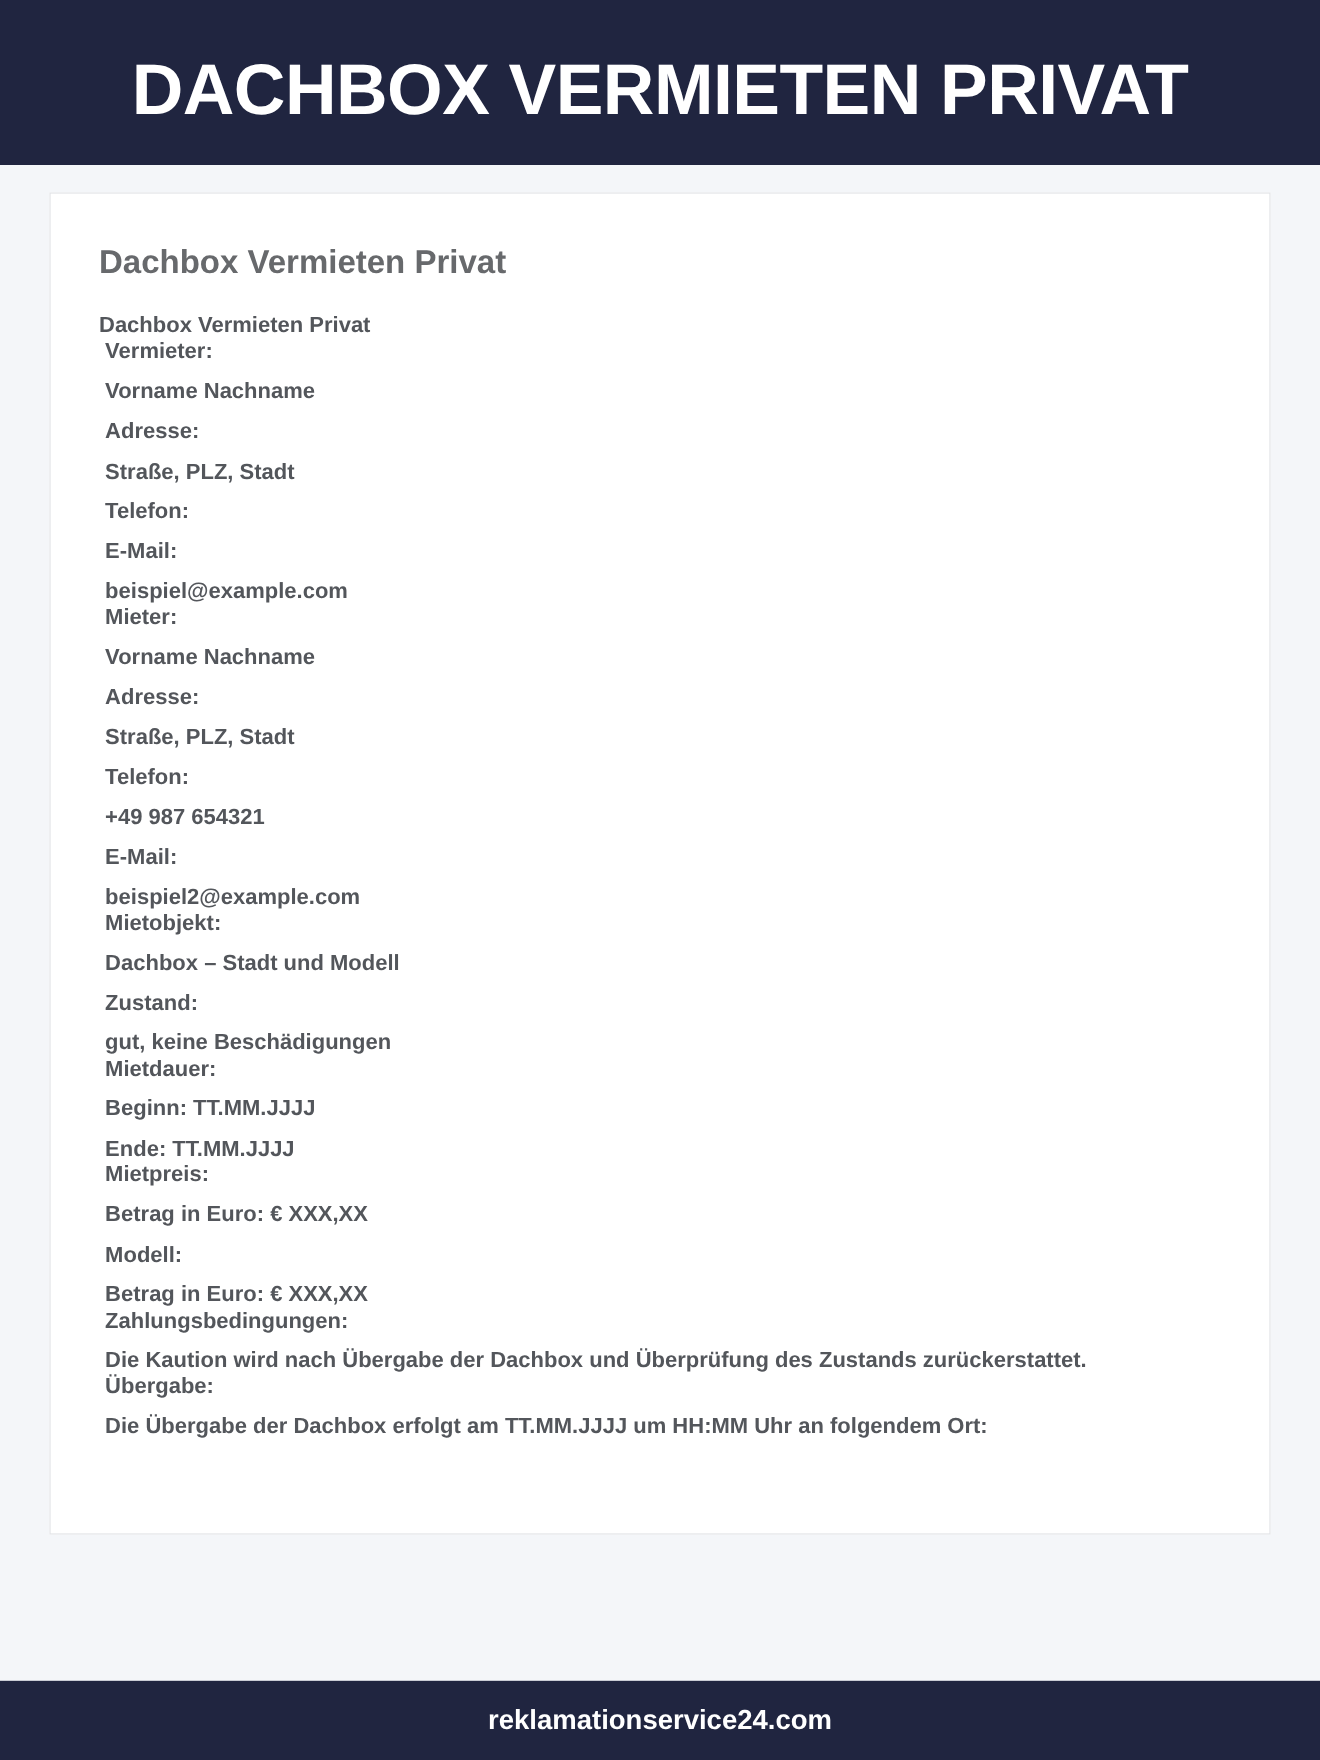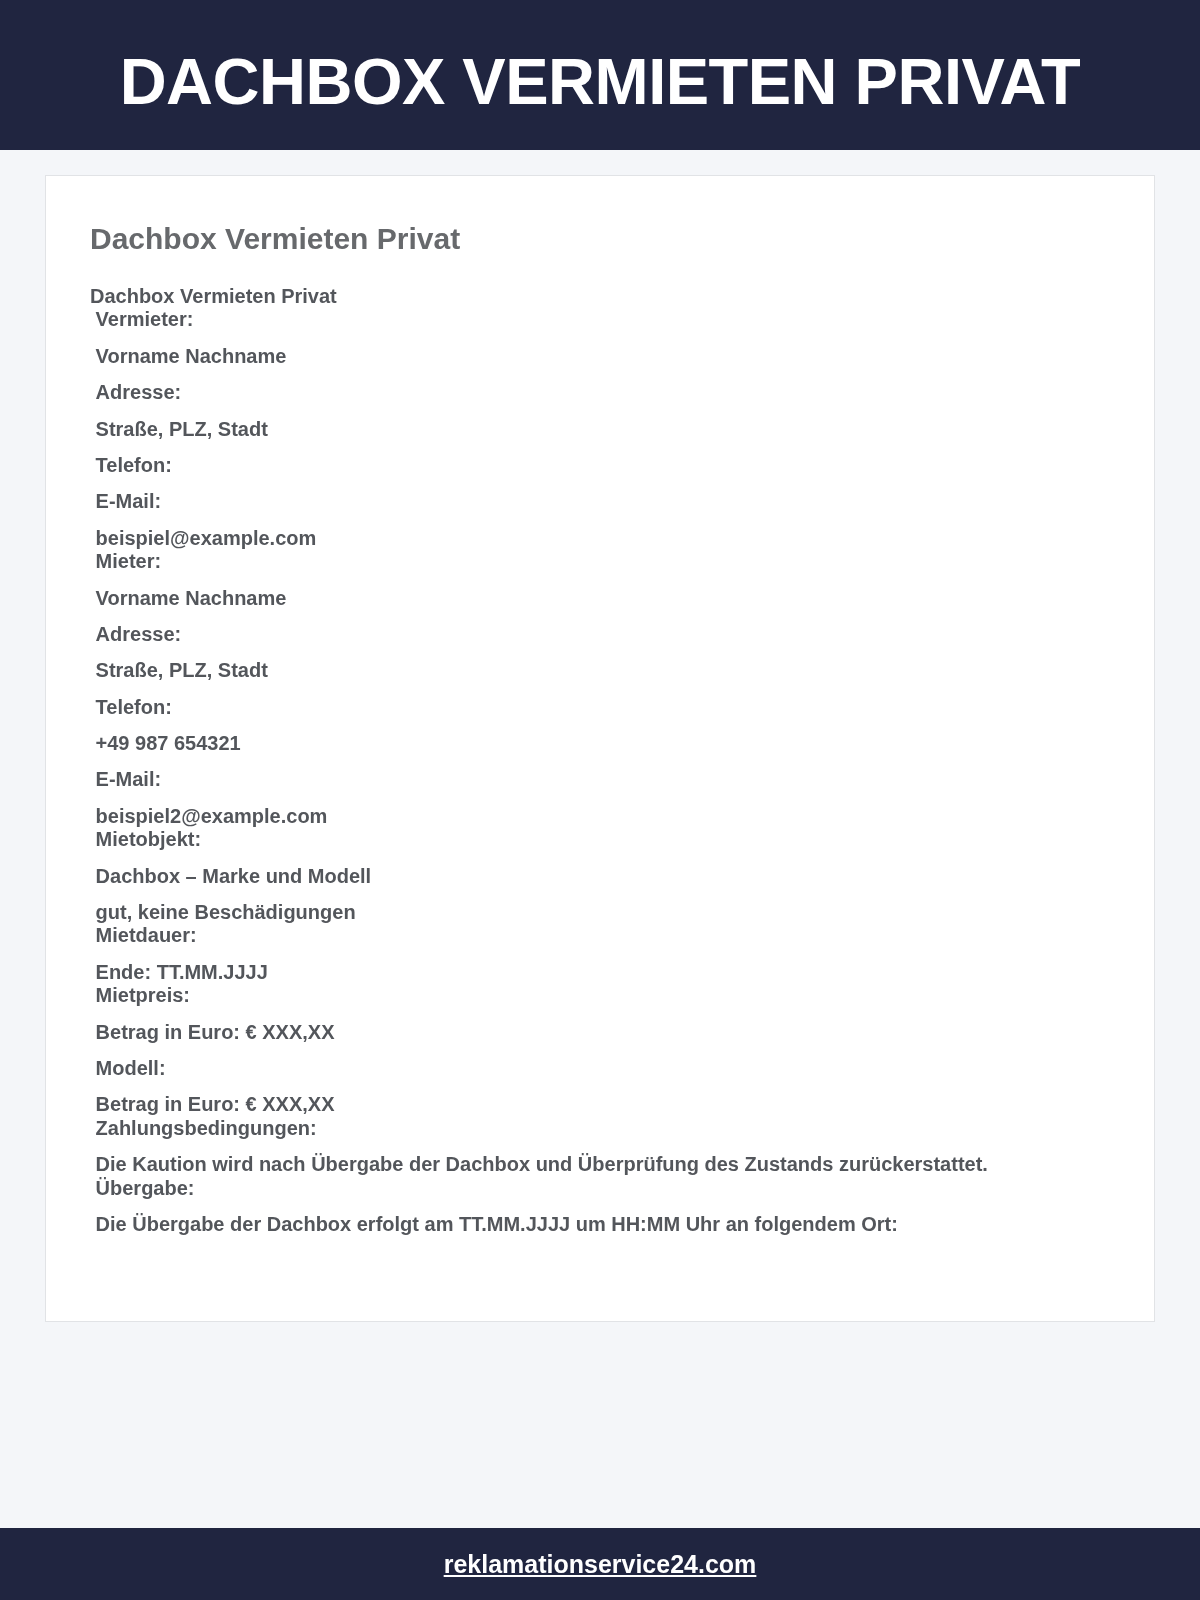--- a/index.html
+++ b/index.html
@@ -70,21 +70,20 @@
     background: #202540;
     display: flex;
     align-items: center;
     justify-content: center;
   }
   .footer-site-name {
     color: #ffffff;
     font-size: 25px;
     font-weight: 700;
     line-height: 1;
-    text-decoration: underline;
   }
 </style>
 </head>
 <body>
 
 <header class="site-header">
   <h1 class="site-title">DACHBOX VERMIETEN PRIVAT</h1>
 </header>
 
 <main class="page-body">
@@ -101,23 +100,25 @@
         <p> beispiel@example.com
  Mieter:</p>
         <p> Vorname Nachname</p>
         <p> Adresse:</p>
         <p> Straße, PLZ, Stadt</p>
         <p> Telefon:</p>
         <p> +49 987 654321</p>
         <p> E-Mail:</p>
         <p> beispiel2@example.com
  Mietobjekt:</p>
-        <p> Dachbox – Marke und Modell</p>
+        <p> Dachbox – Stadt und Modell</p>
+        <p> Zustand:</p>
         <p> gut, keine Beschädigungen
  Mietdauer:</p>
+        <p> Beginn: TT.MM.JJJJ</p>
         <p> Ende: TT.MM.JJJJ
  Mietpreis:</p>
         <p> Betrag in Euro: € XXX,XX</p>
         <p> Modell:</p>
         <p> Betrag in Euro: € XXX,XX
  Zahlungsbedingungen:</p>
         <p> Die Kaution wird nach Übergabe der Dachbox und Überprüfung des Zustands zurückerstattet.
  Übergabe:</p>
         <p> Die Übergabe der Dachbox erfolgt am TT.MM.JJJJ um HH:MM Uhr an folgendem Ort:</p>
       </div>

